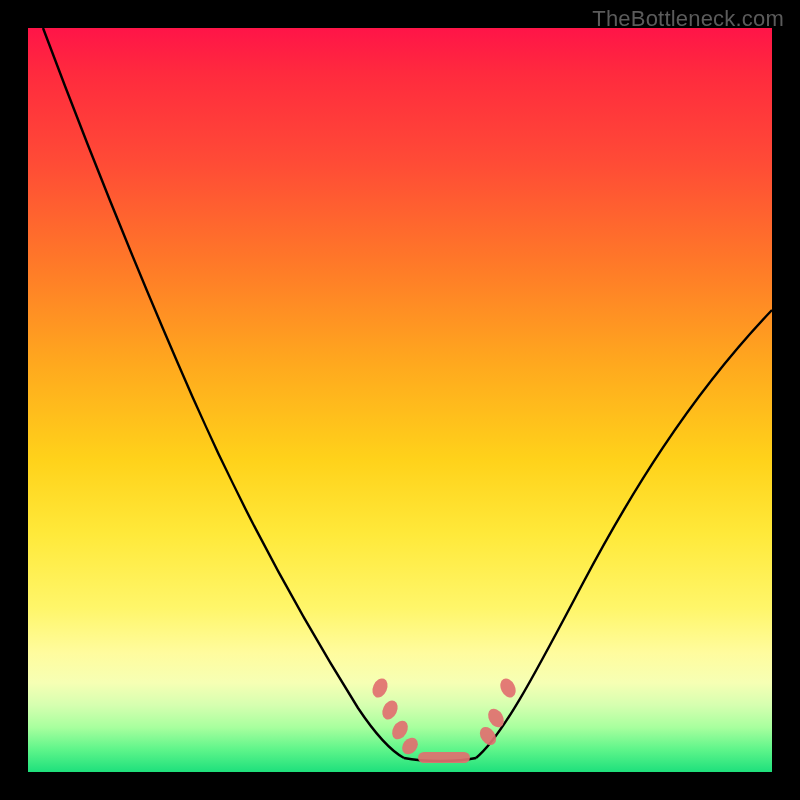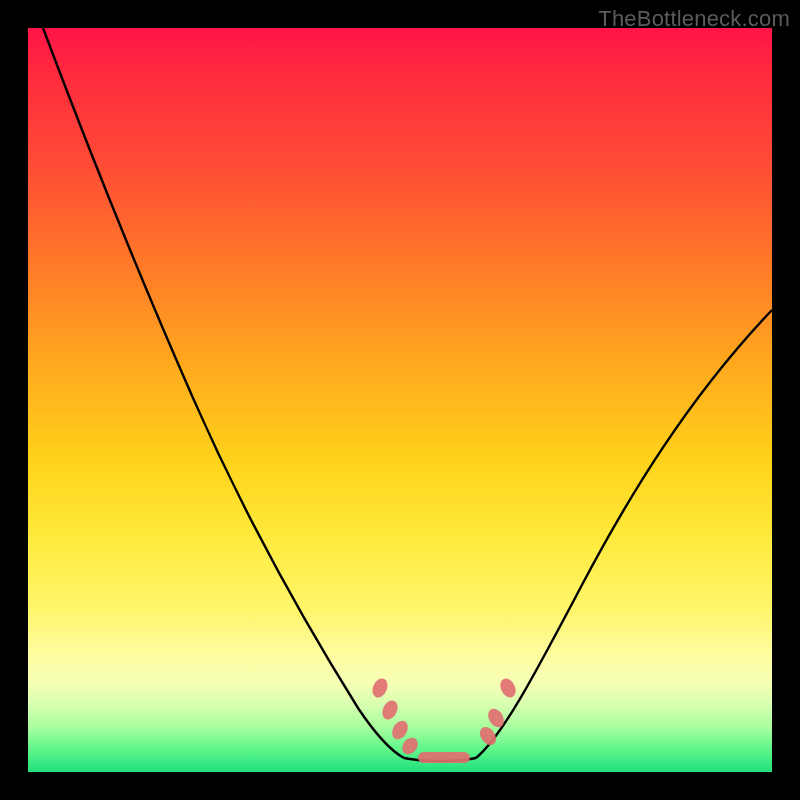--- a/index.html
+++ b/index.html
@@ -45,21 +45,21 @@
     position: absolute;
     left: 0;
     top: 0;
     width: 744px;
     height: 744px;
     overflow: visible;
   }
   .watermark {
     position: absolute;
     top: 6px;
-    right: 10px;
+    right: 16px;
     font-family: Arial, Helvetica, sans-serif;
     font-size: 22px;
     font-weight: 400;
     color: #5b5b5b;
     letter-spacing: 0.2px;
     user-select: none;
   }
 </style>
 </head>
 <body>

